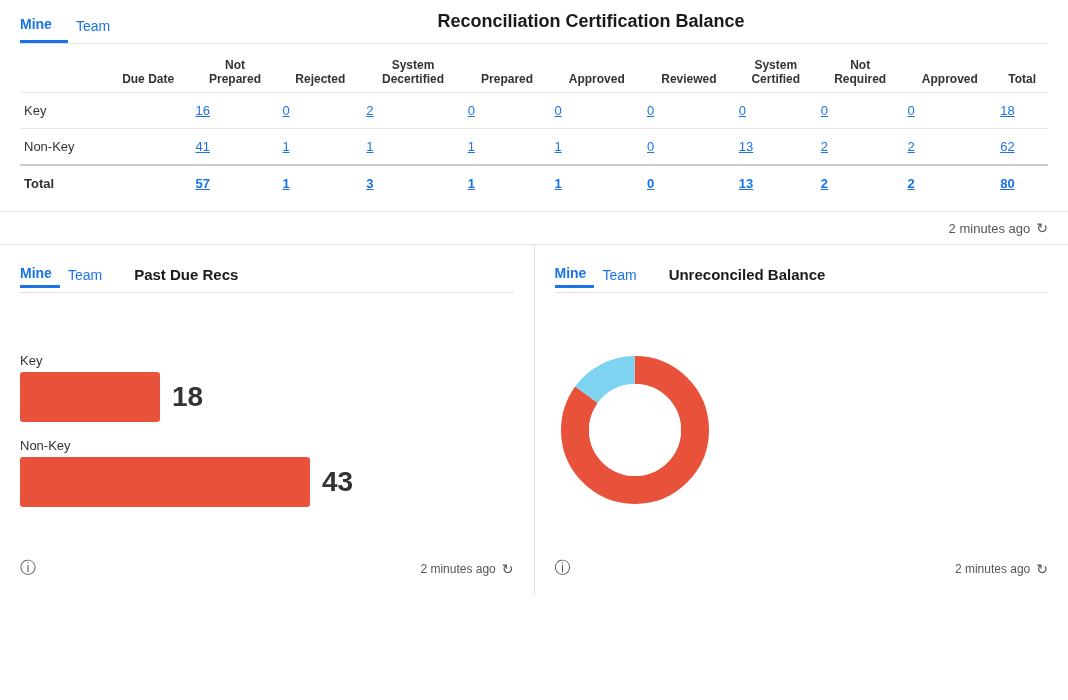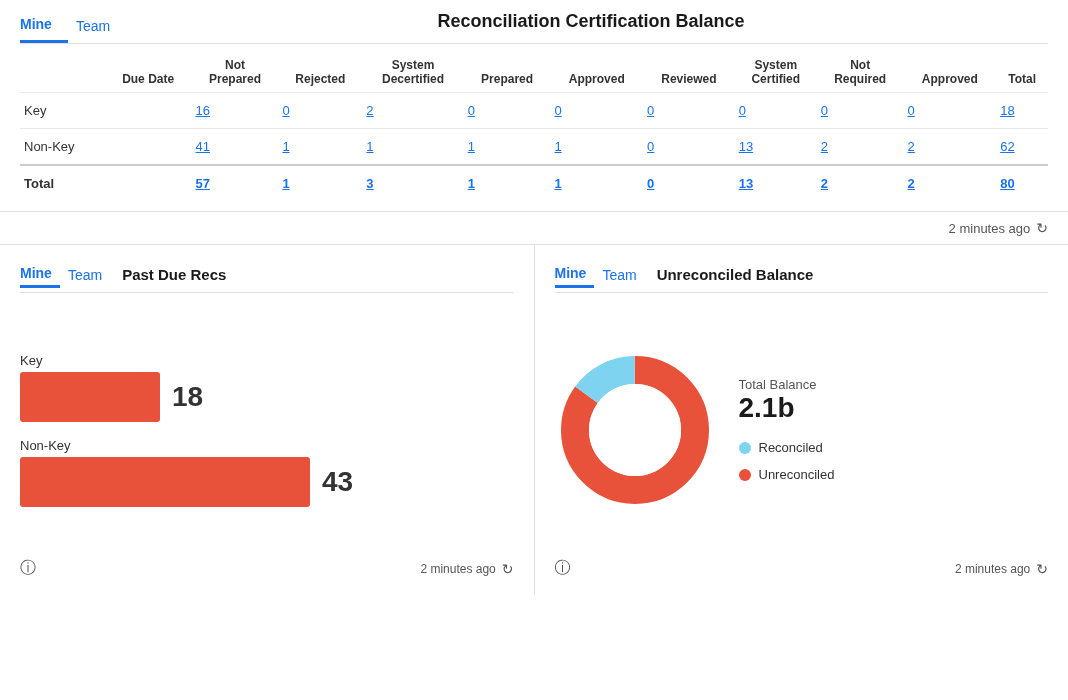--- a/index.html
+++ b/index.html
@@ -159,21 +159,21 @@
     .panel-tab.active {
       color: #1a73e8;
       border-bottom: 3px solid #1a73e8;
       font-weight: 600;
     }
 
     .panel-title {
       font-size: 15px;
       font-weight: 700;
       color: #1a1a1a;
-      margin-left: 4px;
+      margin-left: 16px;
     }
 
     .panel-content {
       flex: 1;
       display: flex;
       flex-direction: column;
       justify-content: center;
       gap: 16px;
     }
 
@@ -411,36 +411,20 @@
         <div class="donut-container">
           <svg viewBox="0 0 160 160">
 
             <circle cx="80" cy="80" r="60" fill="none" stroke="#e8523a" stroke-width="28" stroke-dasharray="320 56" stroke-dashoffset="0" transform="rotate(-90 80 80)"></circle>
 
             <circle cx="80" cy="80" r="60" fill="none" stroke="#7dd3f0" stroke-width="28" stroke-dasharray="56 320" stroke-dashoffset="-320" transform="rotate(-90 80 80)"></circle>
 
             <circle cx="80" cy="80" r="46" fill="white"></circle>
           </svg>
         </div>
-        <div style="display:flex; flex-direction:column; gap:4px;">
-          <div class="balance-info">
-            <div class="balance-label">Total Balance</div>
-            <div class="balance-value">2.1b</div>
-          </div>
-          <div class="donut-legend">
-            <div class="legend-item">
-              <div class="legend-dot" style="background: #7dd3f0;"></div>
-              <span>Reconciled</span>
-            </div>
-            <div class="legend-item">
-              <div class="legend-dot" style="background: #e8523a;"></div>
-              <span>Unreconciled</span>
-            </div>
-          </div>
-        </div>
       </div>
     </div>
 
     <div class="panel-footer">
       <span class="info-icon">ⓘ</span>
       <div class="panel-footer-right">
         <span>2 minutes ago</span>
         <span class="refresh-icon">↻</span>
       </div>
     </div>

